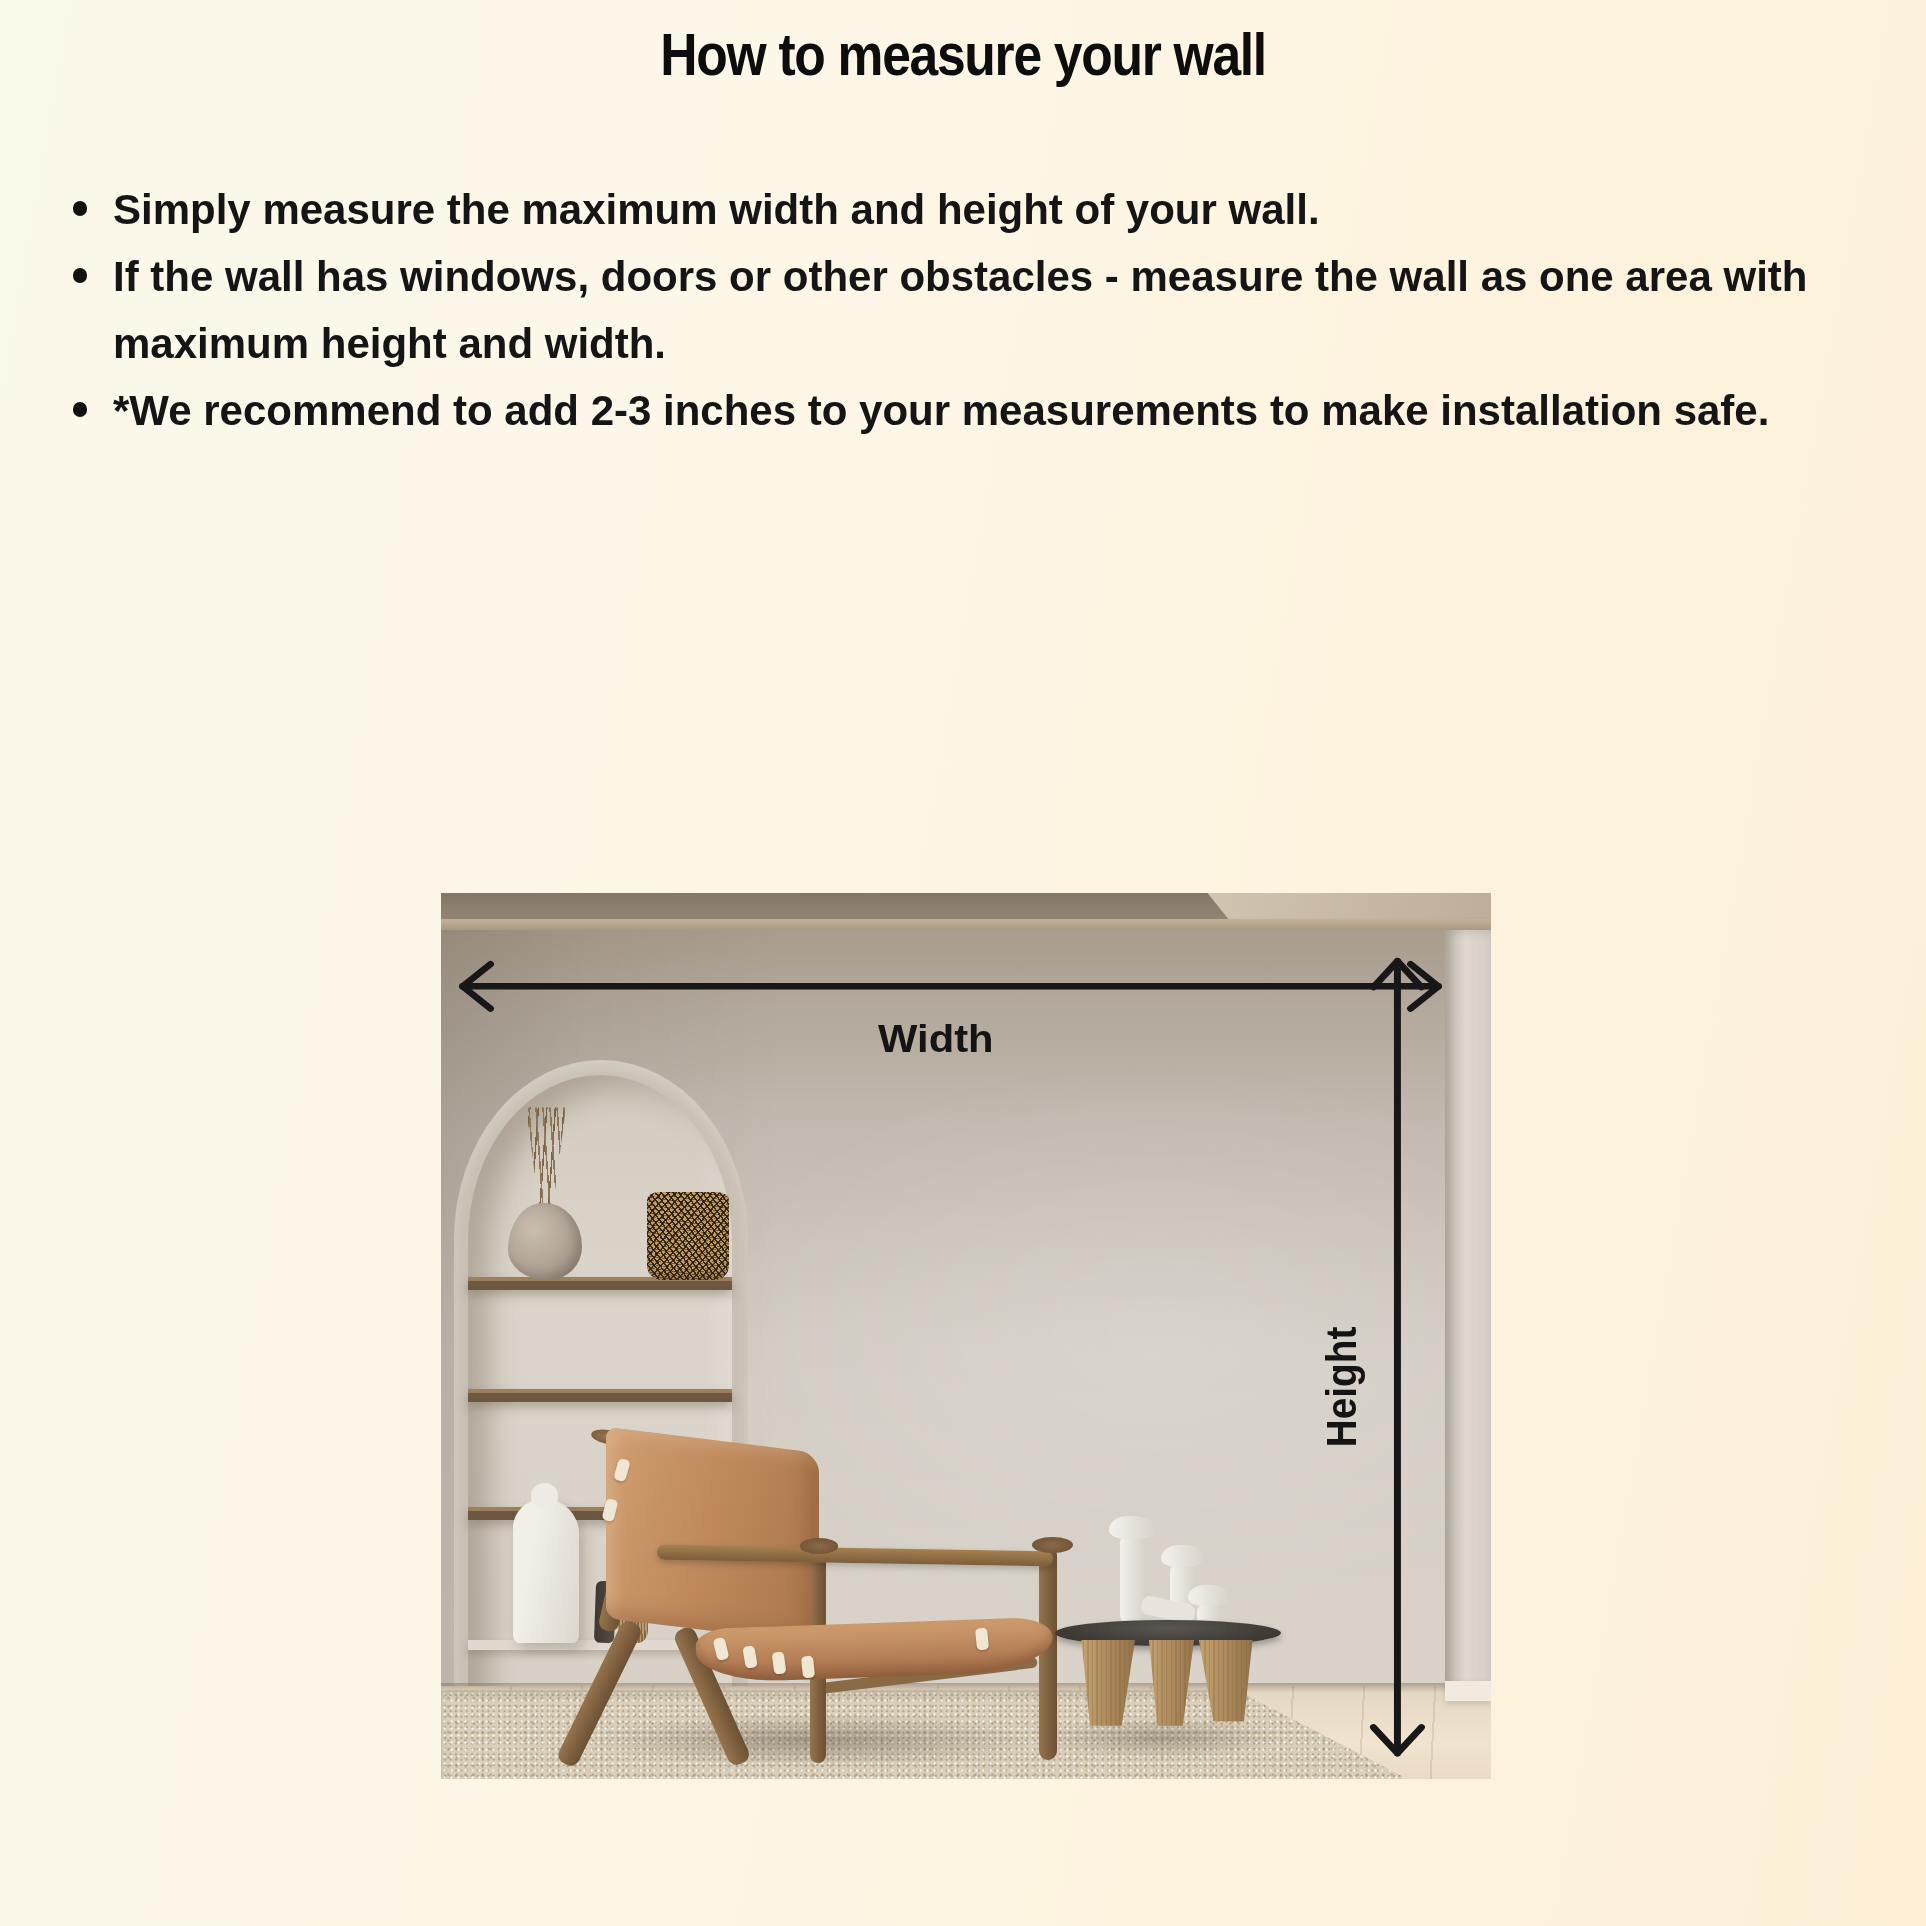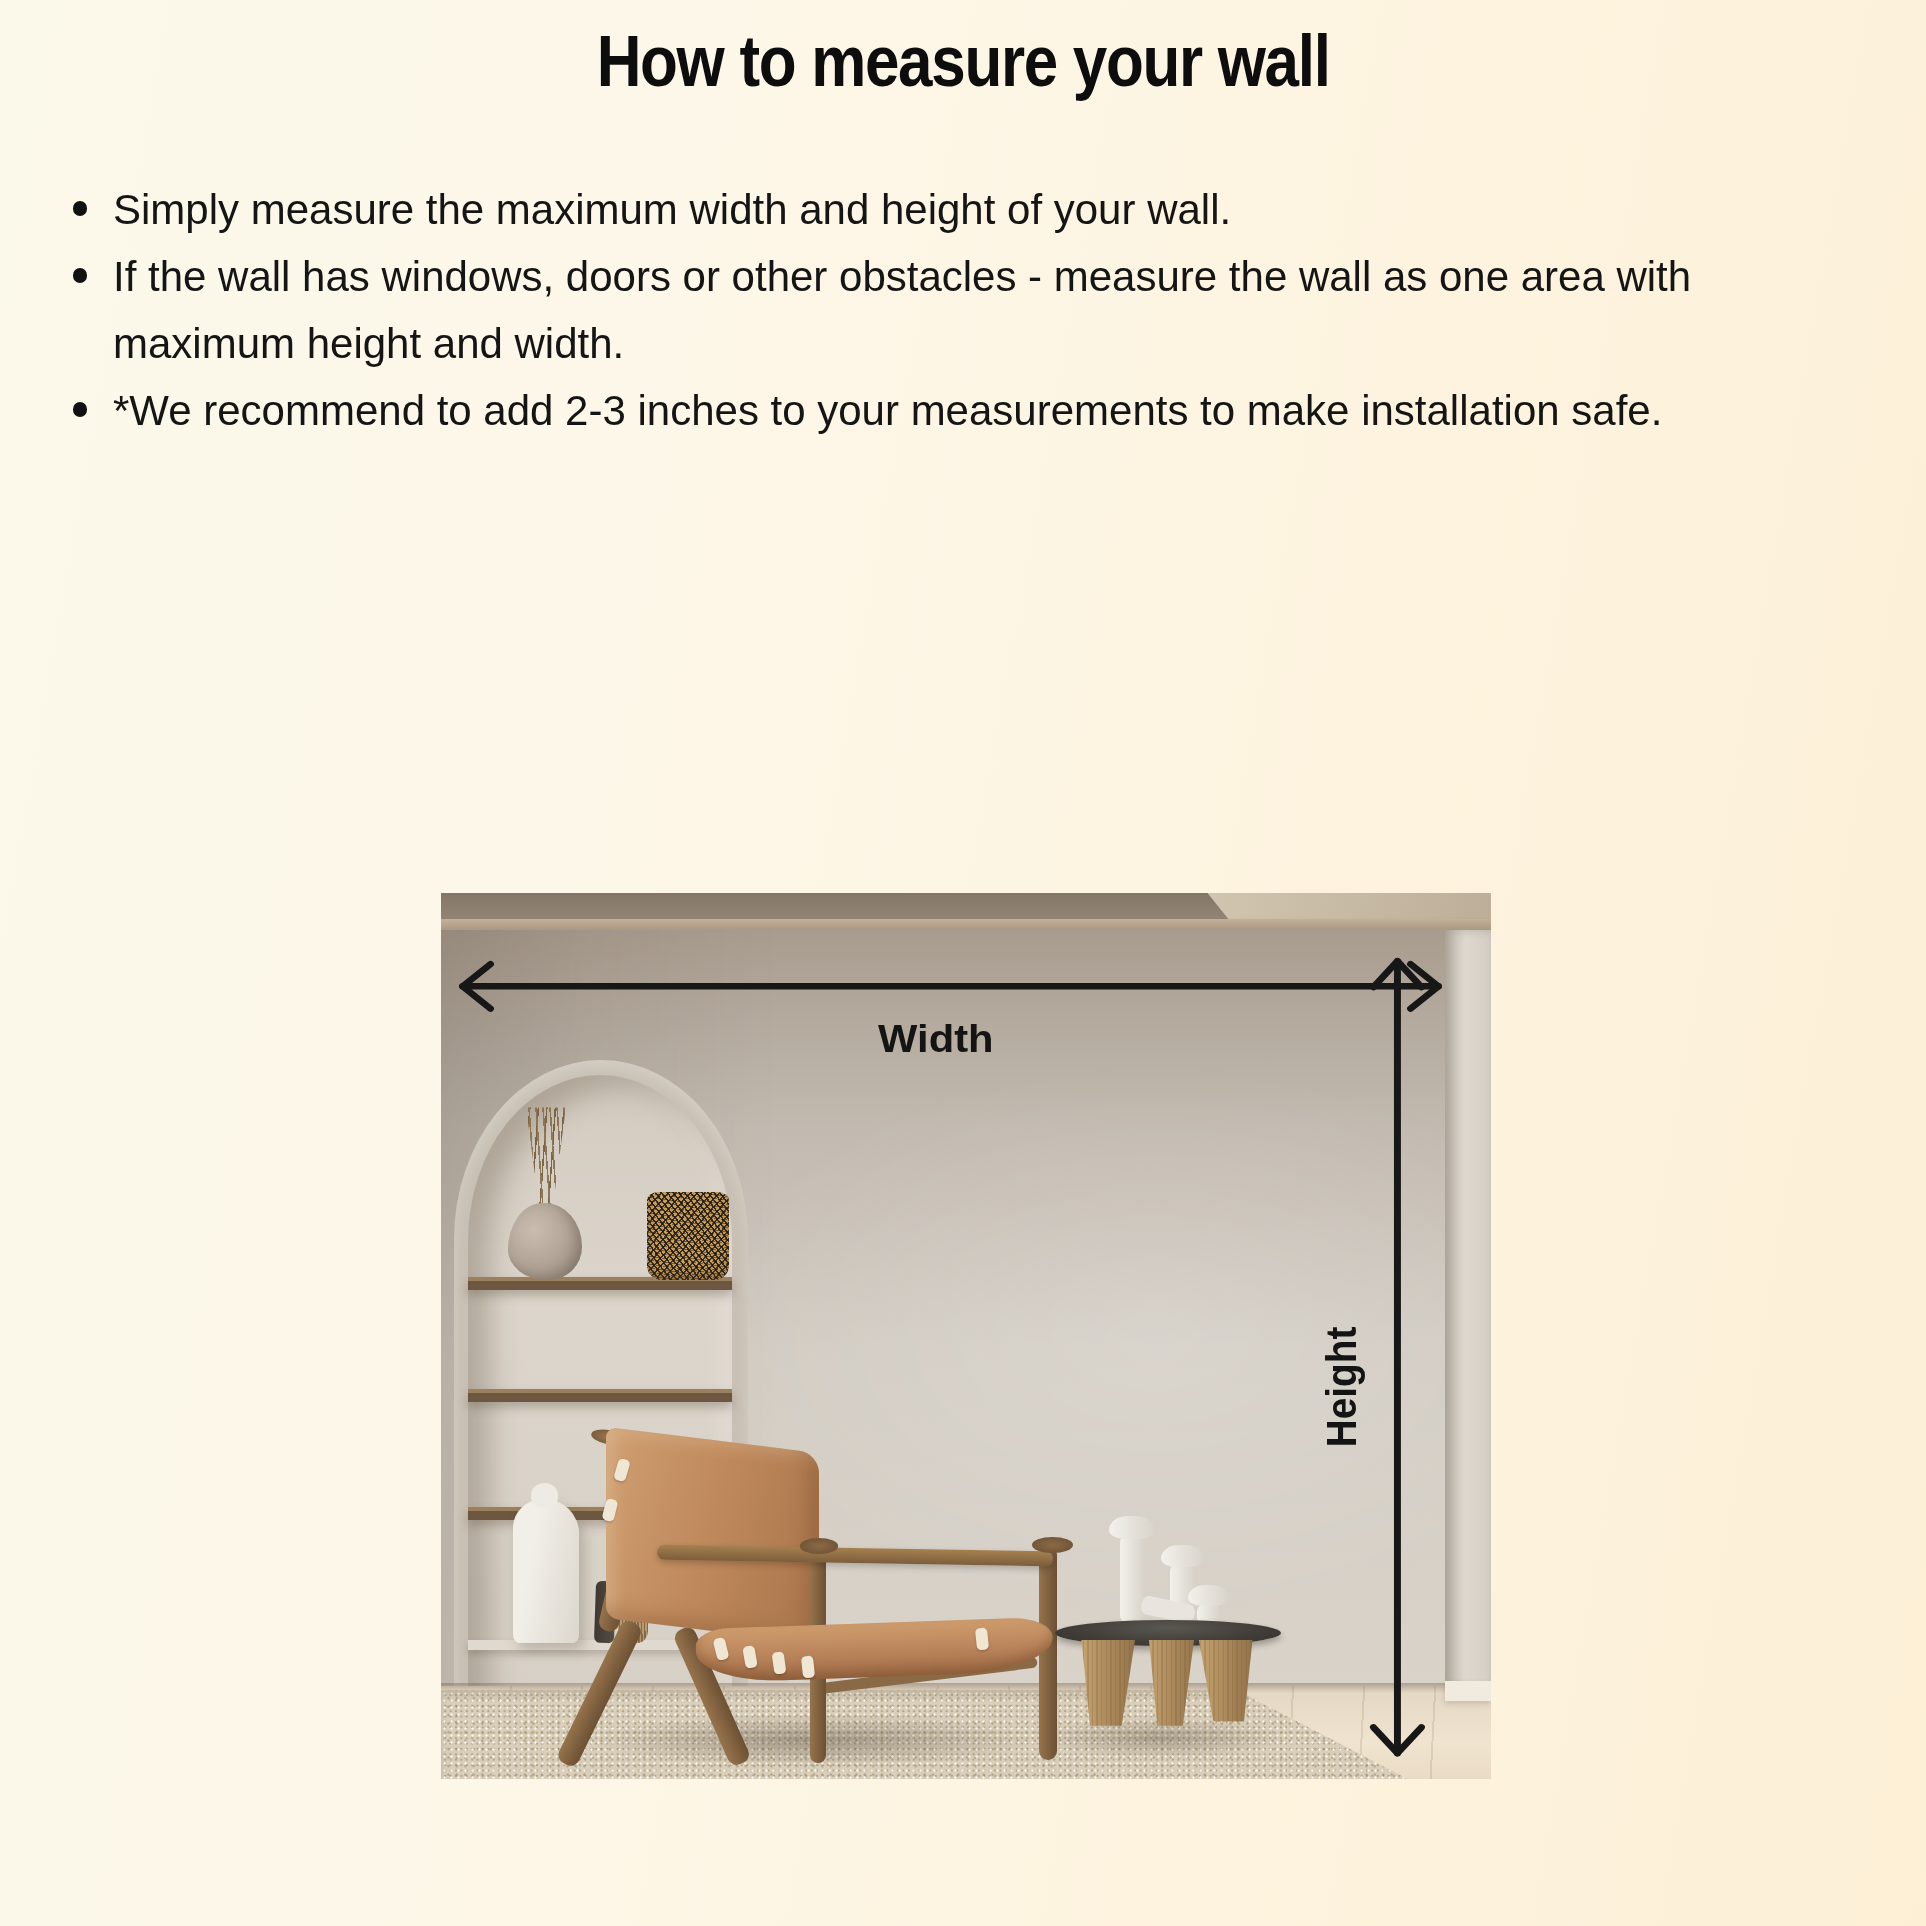--- a/index.html
+++ b/index.html
@@ -9,29 +9,29 @@
     color:#141414;
   }
   .canvas{
     position:relative;width:1926px;height:1926px;overflow:hidden;
     background:linear-gradient(100deg,#fbf9ea 0%,#fdf7e8 35%,#fdf3de 70%,#fcefd6 100%);
   }
   
   .page-title{
     position:absolute;left:0;top:20px;width:100%;
     text-align:center;margin:0;
-    font-size:72px;font-weight:bold;color:#0d0d0d;
+    font-size:60px;font-weight:bold;color:#0d0d0d;
     letter-spacing:-1.5px;
   }
   .page-title .squeeze{display:inline-block;transform:scaleX(.86);transform-origin:50% 50%;}
   
   .instructions{
     position:absolute;left:68px;top:176px;width:1795px;
     list-style:none;margin:0;padding:0;
-    font-size:42px;font-weight:normal;line-height:67px;color:#151515;
+    font-size:42px;font-weight:bold;line-height:67px;color:#151515;
   }
   .instructions li{position:relative;padding-left:45px;}
   .instructions li::before{
     content:"";position:absolute;left:4.6px;top:25.4px;
     width:14.6px;height:14.6px;border-radius:50%;background:#111;
   }
   
   .photo{
     position:absolute;left:441px;top:893px;width:1050px;height:886px;
     overflow:hidden;background:#cfc8bf;

